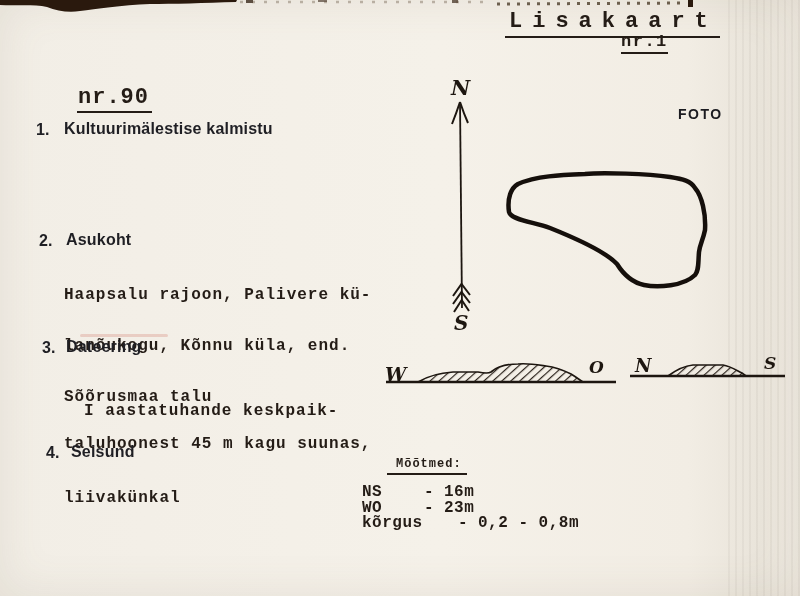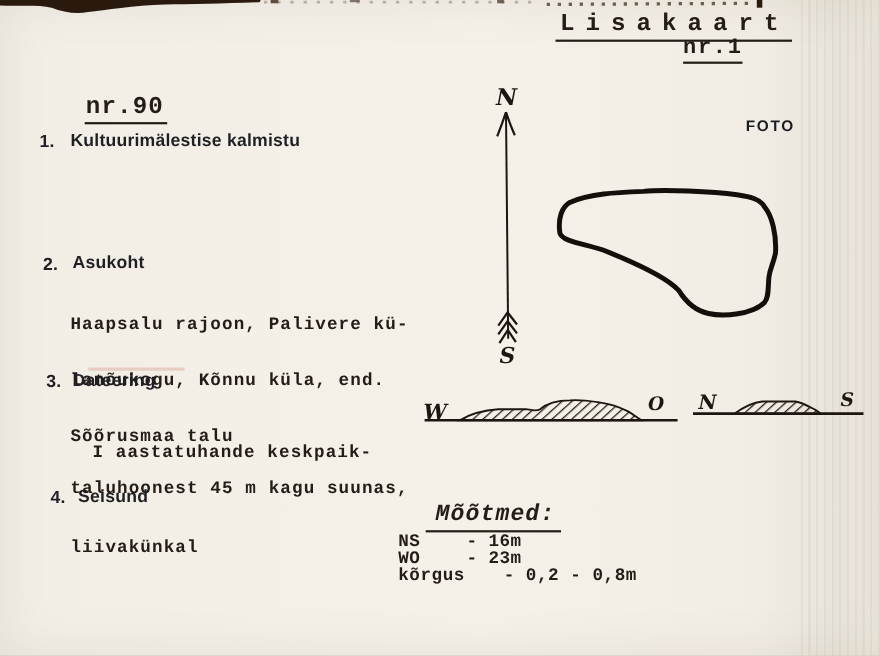--- a/index.html
+++ b/index.html
@@ -13,26 +13,26 @@
   
   .tw{font-family:"Liberation Mono","DejaVu Sans Mono",monospace;font-weight:700;
       color:#241c16;font-size:16px;letter-spacing:1px;line-height:17px;white-space:pre;}
   .tw .line{white-space:pre;}
   
   .form{font-weight:700;color:#1f1f24;font-size:16px;letter-spacing:.2px;}
   .title{font-family:"Liberation Mono","DejaVu Sans Mono",monospace;font-weight:700;
          color:#241c16;font-size:22px;letter-spacing:10px;border-bottom:2.5px solid #241c16;
          padding:0 2px 2px 4px;}
   .subnum{font-family:"Liberation Mono","DejaVu Sans Mono",monospace;font-weight:700;
-          color:#241c16;font-size:20px;letter-spacing:1.5px;border-bottom:2px solid #241c16;padding-bottom:1px;}
+          color:#241c16;font-size:17px;letter-spacing:1.5px;border-bottom:2px solid #241c16;padding-bottom:1px;}
   .docnum{font-family:"Liberation Mono","DejaVu Sans Mono",monospace;font-weight:700;
           color:#241c16;font-size:22px;letter-spacing:1px;border-bottom:2px solid #241c16;padding:0 3px 1px 1px;}
   .meas-head{font-family:"Liberation Mono","DejaVu Sans Mono",monospace;font-weight:700;
-             color:#241c16;font-size:21px;letter-spacing:1px;border-bottom:2px solid #241c16;
-             padding:0 5px 2px 9px;font-style:italic;}
+             color:#241c16;font-size:12px;letter-spacing:1px;border-bottom:2px solid #241c16;
+             padding:0 5px 2px 9px;}
   .meas-row{font-family:"Liberation Mono","DejaVu Sans Mono",monospace;font-weight:700;
             color:#241c16;font-size:16px;letter-spacing:.5px;height:15.5px;display:flex;}
   .meas-row .lab{display:inline-block;}
   .r12 .lab{width:62px;}
   .r3  .lab{width:96px;}
   .meas-row .dash{display:inline-block;width:20px;}
   .photo{font-weight:700;color:#1b1b20;font-size:14px;letter-spacing:1.5px;}
   .tight{margin-top:-4px;}
   .gap{margin-top:3px;}
   .ind{padding-left:6px;}

